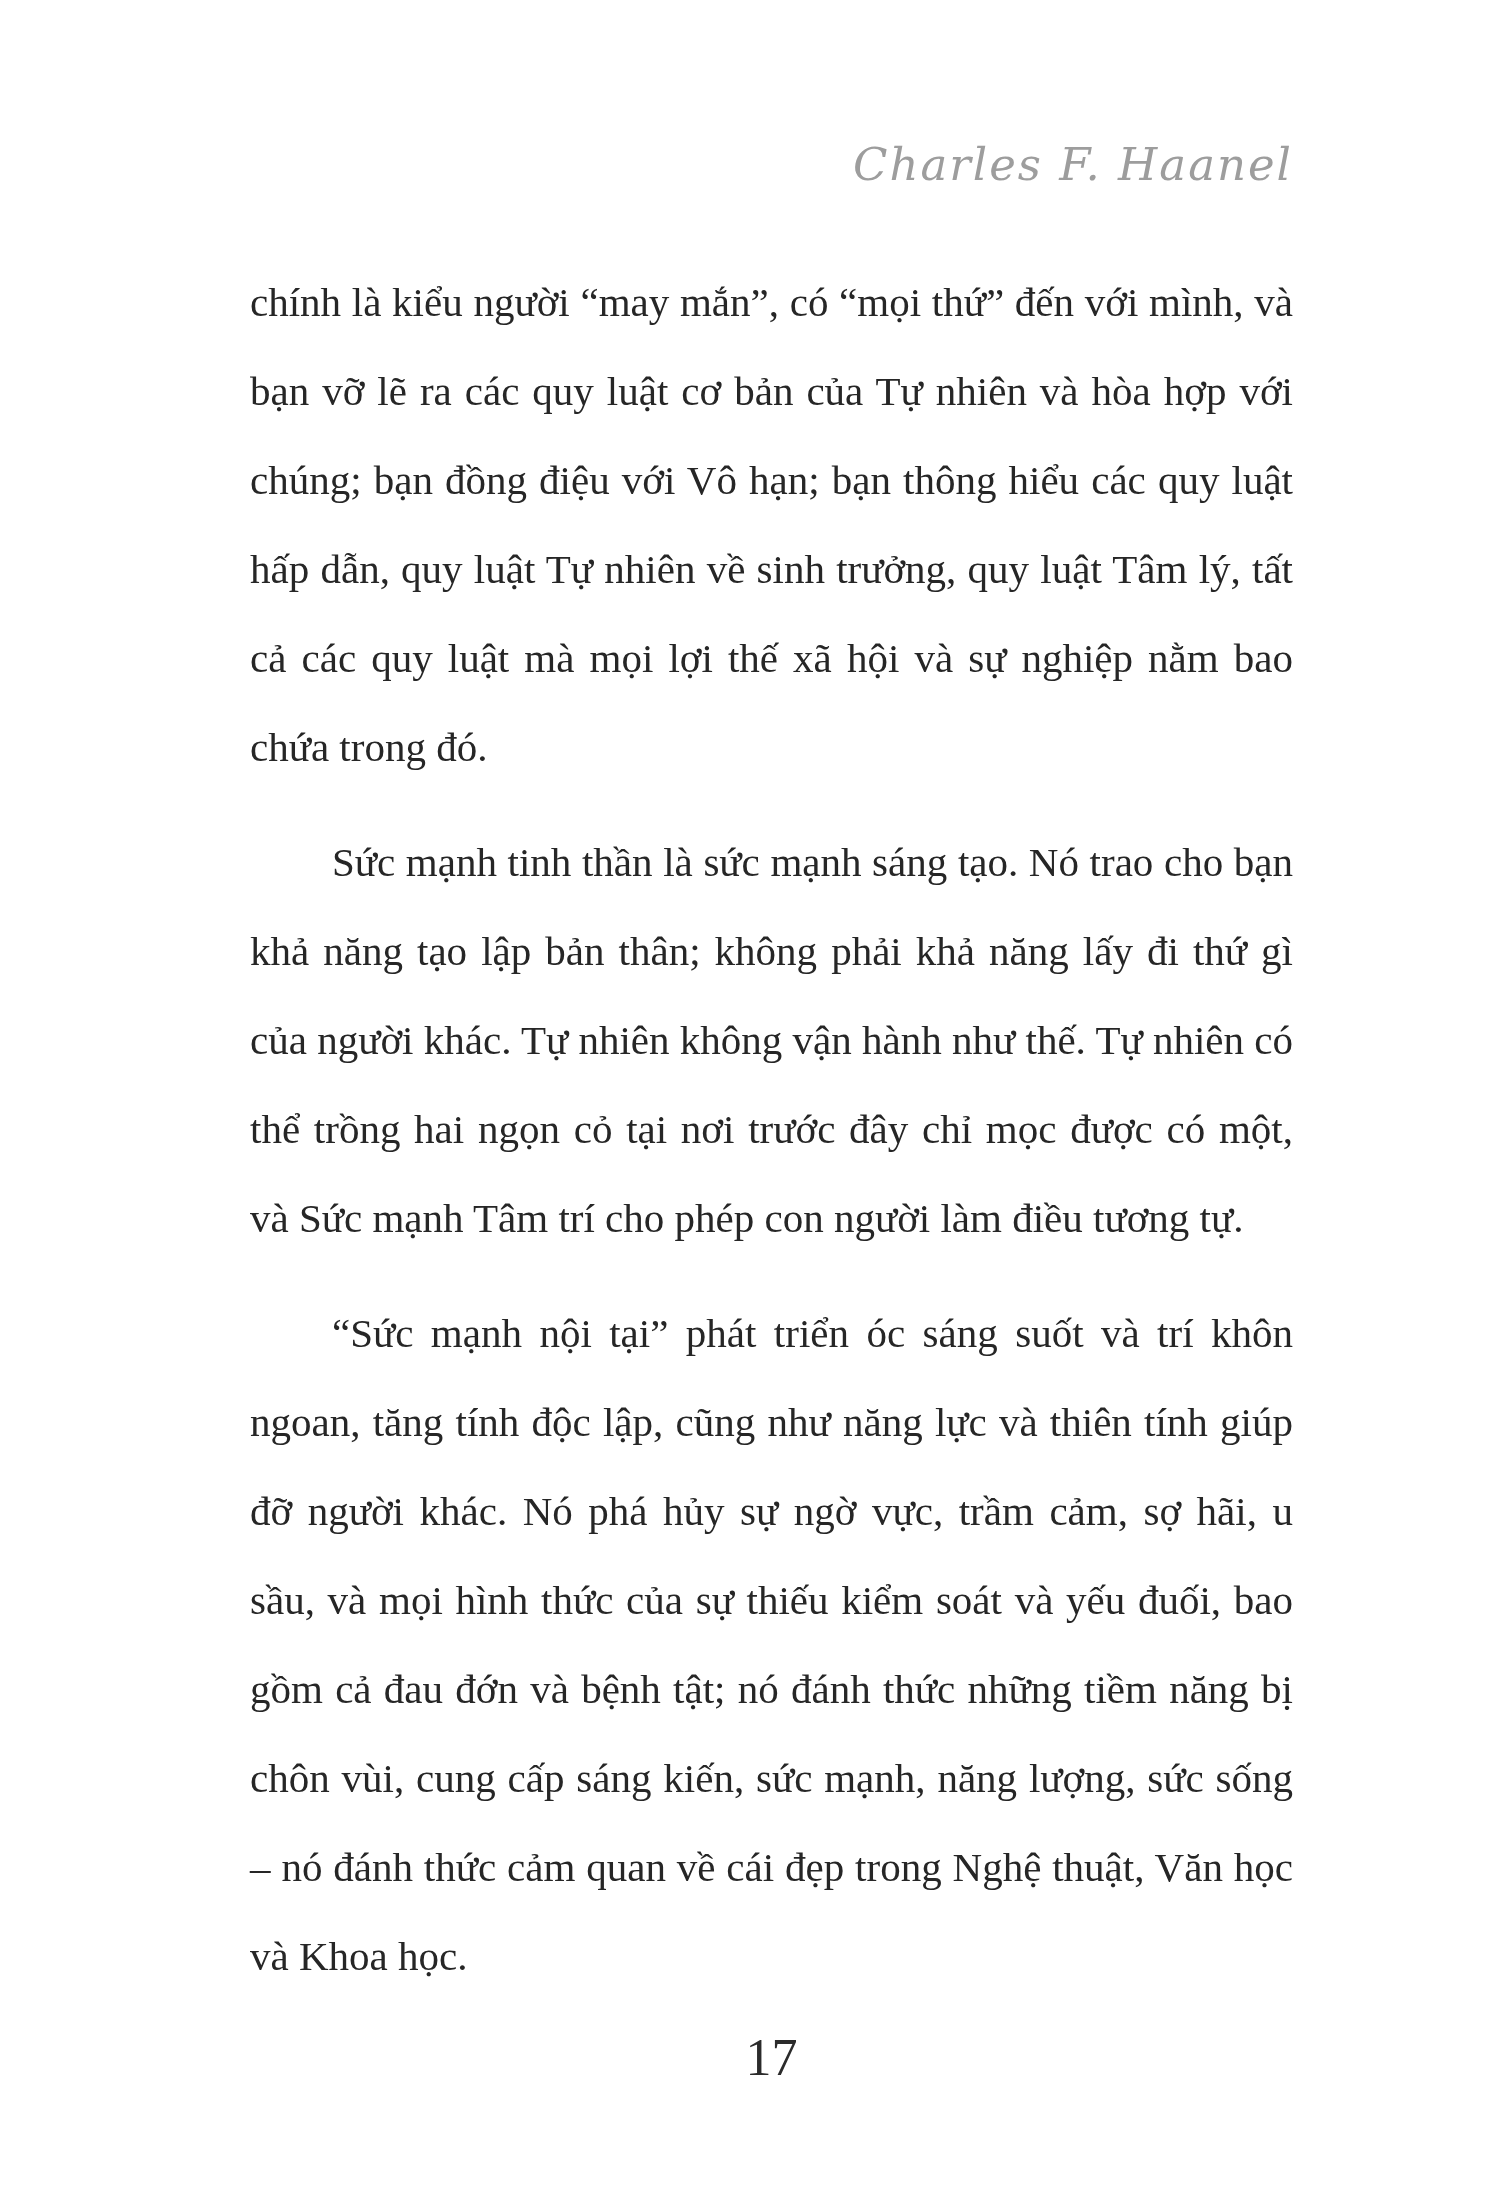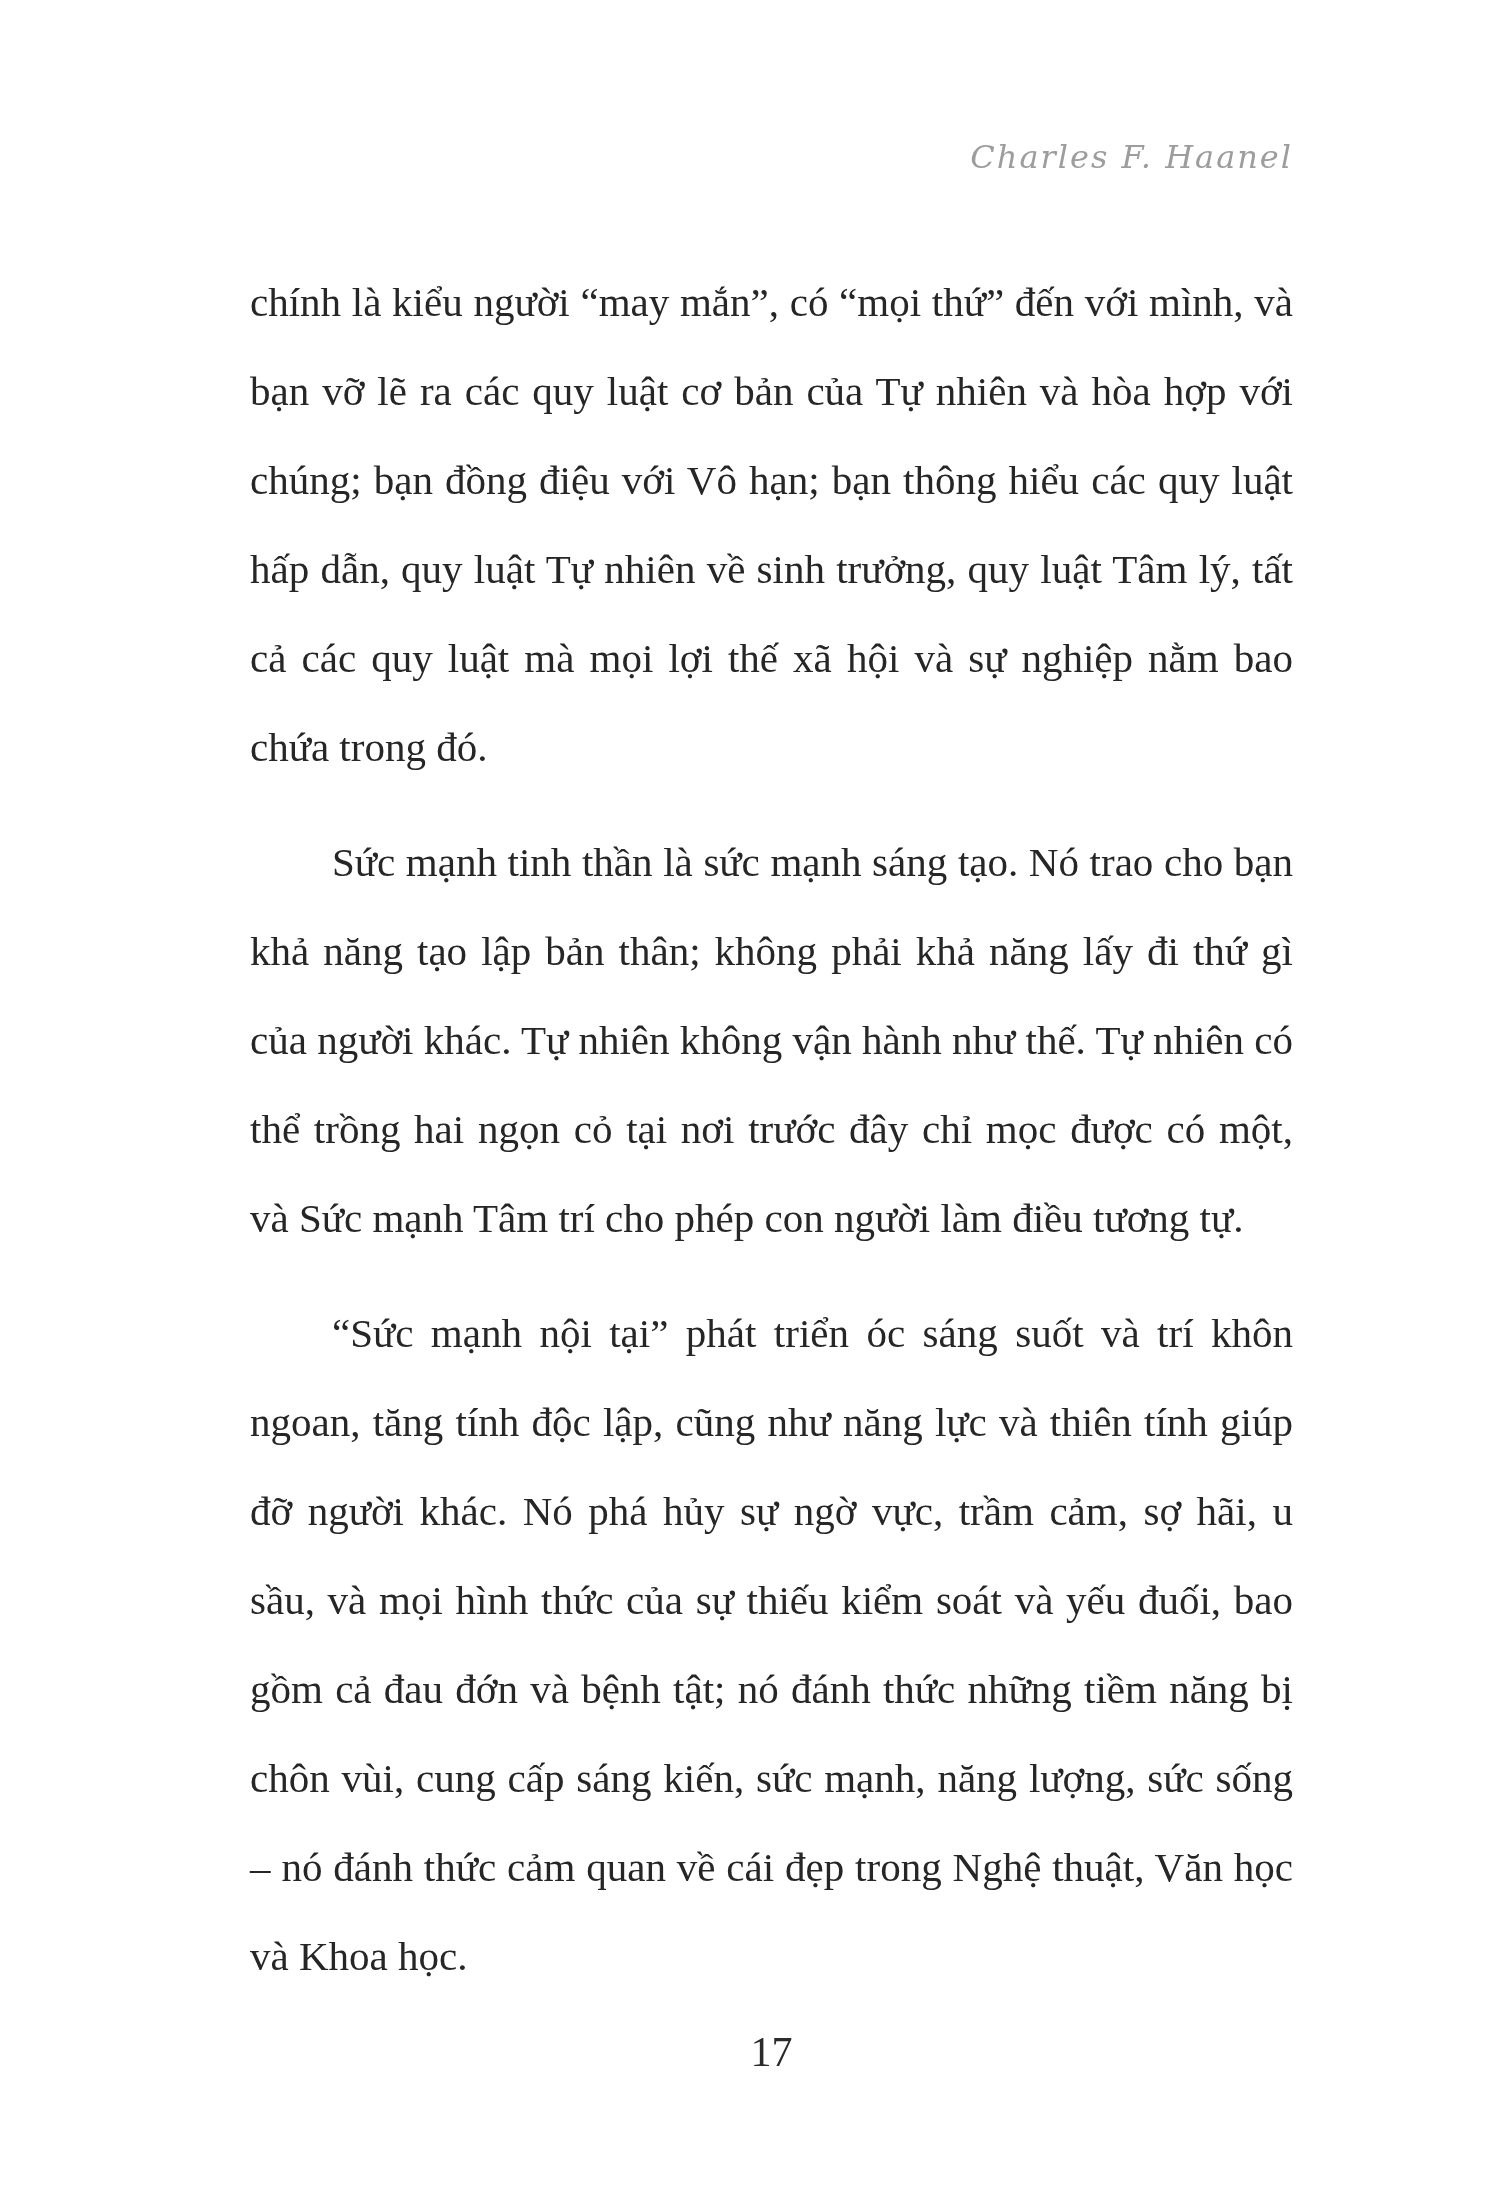--- a/index.html
+++ b/index.html
@@ -18,21 +18,21 @@
     overflow: hidden;
   }
   .running-header {
     position: absolute;
     top: 138px;
     left: 250px;
     width: 1043px;
     text-align: right;
     font-family: "DejaVu Serif", serif;
     font-style: italic;
-    font-size: 32px;
+    font-size: 45px;
     letter-spacing: 2px;
     color: #9d9d9d;
   }
   .content {
     position: absolute;
     top: 258px;
     left: 250px;
     width: 1043px;
   }
   .content p {
@@ -45,21 +45,21 @@
   }
   .content p.first {
     text-indent: 0;
   }
   .page-number {
     position: absolute;
     top: 2028px;
     left: 250px;
     width: 1043px;
     text-align: center;
-    font-size: 42px;
+    font-size: 52px;
     color: #2b2b2b;
     font-family: "Liberation Serif", serif;
   }
 </style>
 </head>
 <body>
 
 <div class="page">
 
   <div class="running-header">Charles F. Haanel</div>

